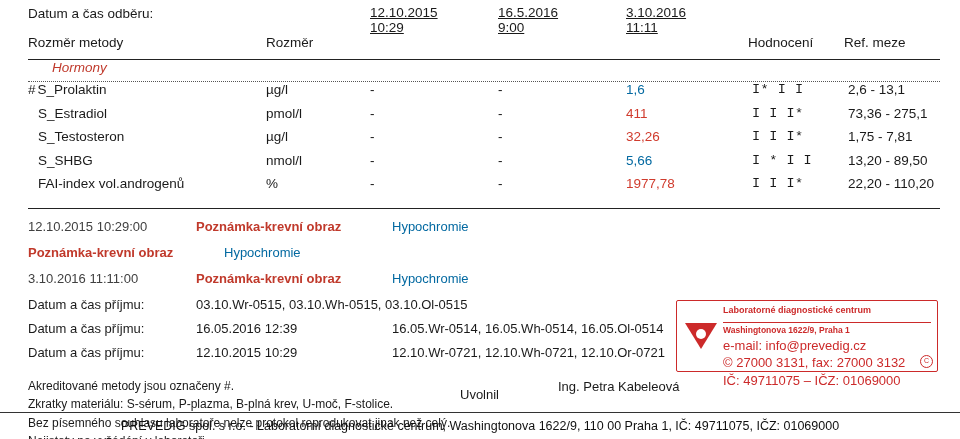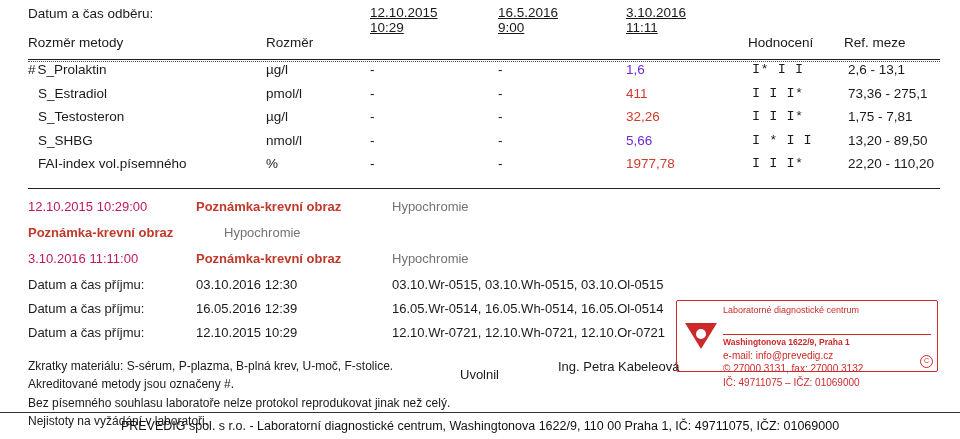--- a/index.html
+++ b/index.html
@@ -78,21 +78,21 @@
 
   .data-row td {
     height: 23.5px;
     font-size: 13.5px;
   }
   .an-name { padding-left: 10px !important; }
   .an-name.hash { padding-left: 0 !important; }
   .an-name .hashmark { margin-right: 2px; }
   .val { text-align: center; }
   .val.dash { color: #111; }
-  .val.blue { color: #6d28d9; margin-left: 12px; }
+  .val.blue { color: #0369a1; margin-left: 12px; }
   .val.red  { color: #d03b2d; }
   .eval {
     font-family: "Liberation Mono", monospace;
     font-size: 12px;
     letter-spacing: 0.5px;
     white-space: pre;
     text-align: left;
     padding-left: 4px !important;
   }
   .ref { text-align: left; padding-left: 4px !important; font-size: 13px; }
@@ -101,23 +101,23 @@
   .notes {
     margin-top: 10px;
     width: 912px;
     font-size: 13px;
   }
   .note-row {
     display: flex;
     align-items: baseline;
     height: 26px;
   }
-  .note-date { width: 168px; color: #be185d; }
+  .note-date { width: 168px; color: #404040; }
   .note-label { width: 196px; color: #c0392b; font-weight: bold; }
-  .note-text { color: #737373; }
+  .note-text { color: #0369a1; }
 
   .recv-row {
     display: flex;
     align-items: baseline;
     height: 24px;
     font-size: 13px;
   }
   .recv-label { width: 168px; }
   .recv-time  { width: 196px; }
   .recv-codes { }
@@ -165,27 +165,27 @@
     letter-spacing: 1px;
     line-height: 1.05;
   }
   .stamp .brand .suffix {
     font-size: 9px;
     letter-spacing: 0;
     margin-left: 4px;
   }
   .stamp .sub {
     font-size: 9px;
-    font-weight: normal;
+    font-weight: bold;
     border-bottom: 1px solid #cc2a2a;
-    padding-bottom: 18px;
+    padding-bottom: 6px;
     margin-bottom: 2px;
   }
   .stamp .addr { font-weight: bold; font-size: 8.5px; }
-  .stamp .small { font-size: 10px; }
+  .stamp .small { font-size: 13px; }
   .stamp .tri {
     position: absolute;
     left: 8px;
     top: 22px;
     width: 0;
     height: 0;
     border-left: 16px solid transparent;
     border-right: 16px solid transparent;
     border-top: 26px solid #cc2a2a;
   }
@@ -266,20 +266,24 @@
         <td></td>
         <td>Hodnocení</td>
         <td>Ref. meze</td>
       </tr>
       <tr>
         <td class="rule-cell" colspan="7">
             <div class="rule"></div>
           </td>
       </tr>
       <tr>
+        <td class="group-title" colspan="2">Hormony</td>
+        <td colspan="5"></td>
+      </tr>
+      <tr>
         <td class="rule-cell" colspan="7">
             <div class="dotline"></div>
           </td>
       </tr>
 
       <tr class="data-row">
         <td class="an-name hash">
           <span class="hashmark">#</span><span>S_Prolaktin</span>
         </td>
         <td>µg/l</td>
@@ -321,21 +325,21 @@
         <td>nmol/l</td>
         <td class="val dash">-</td>
         <td class="val dash">-</td>
         <td class="val blue">5,66</td>
         <td class="eval">I * I  I</td>
         <td class="ref">13,20 - 89,50</td>
       </tr>
 
       <tr class="data-row">
         <td class="an-name">
-          <span>FAI-index vol.písemného</span>
+          <span>FAI-index vol.androgenů</span>
         </td>
         <td>%</td>
         <td class="val dash">-</td>
         <td class="val dash">-</td>
         <td class="val red">1977,78</td>
         <td class="eval">I   I  I*</td>
         <td class="ref">22,20 - 110,20</td>
       </tr>
 
       <tr>
@@ -357,38 +361,37 @@
       <span class="note-text">Hypochromie</span>
     </div>
     <div class="note-row">
       <span class="note-date">3.10.2016 11:11:00</span>
       <span class="note-label">Poznámka-krevní obraz</span>
       <span class="note-text">Hypochromie</span>
     </div>
 
     <div class="recv-row">
       <span class="recv-label">Datum a čas příjmu:</span>
-      <span class="recv-time">03.10.2016  12:30</span>
       <span class="recv-codes">03.10.Wr-0515, 03.10.Wh-0515, 03.10.Ol-0515</span>
     </div>
     <div class="recv-row">
       <span class="recv-label">Datum a čas příjmu:</span>
       <span class="recv-time">16.05.2016  12:39</span>
       <span class="recv-codes">16.05.Wr-0514, 16.05.Wh-0514, 16.05.Ol-0514</span>
     </div>
     <div class="recv-row">
       <span class="recv-label">Datum a čas příjmu:</span>
       <span class="recv-time">12.10.2015  10:29</span>
       <span class="recv-codes">12.10.Wr-0721, 12.10.Wh-0721, 12.10.Or-0721</span>
     </div>
   </div>
 
   <div class="footer">
+    <span class="line">Akreditované metody jsou označeny #.</span>
     <span class="line">Zkratky materiálu: S-sérum, P-plazma, B-plná krev, U-moč, F-stolice.</span>
-    <span class="line">Akreditované metody jsou označeny #.</span>
     <span class="line">Bez písemného souhlasu laboratoře nelze protokol reprodukovat jinak než celý.</span>
     <span class="line">Nejistoty na vyžádání v laboratoři.</span>
 
     <span class="uvolnil">Uvolnil</span>
     <span class="signer">Ing. Petra Kabeleová</span>
   </div>
 
   <div class="stamp">
     <div class="tri"></div>
     <div class="tri-dot"></div>

